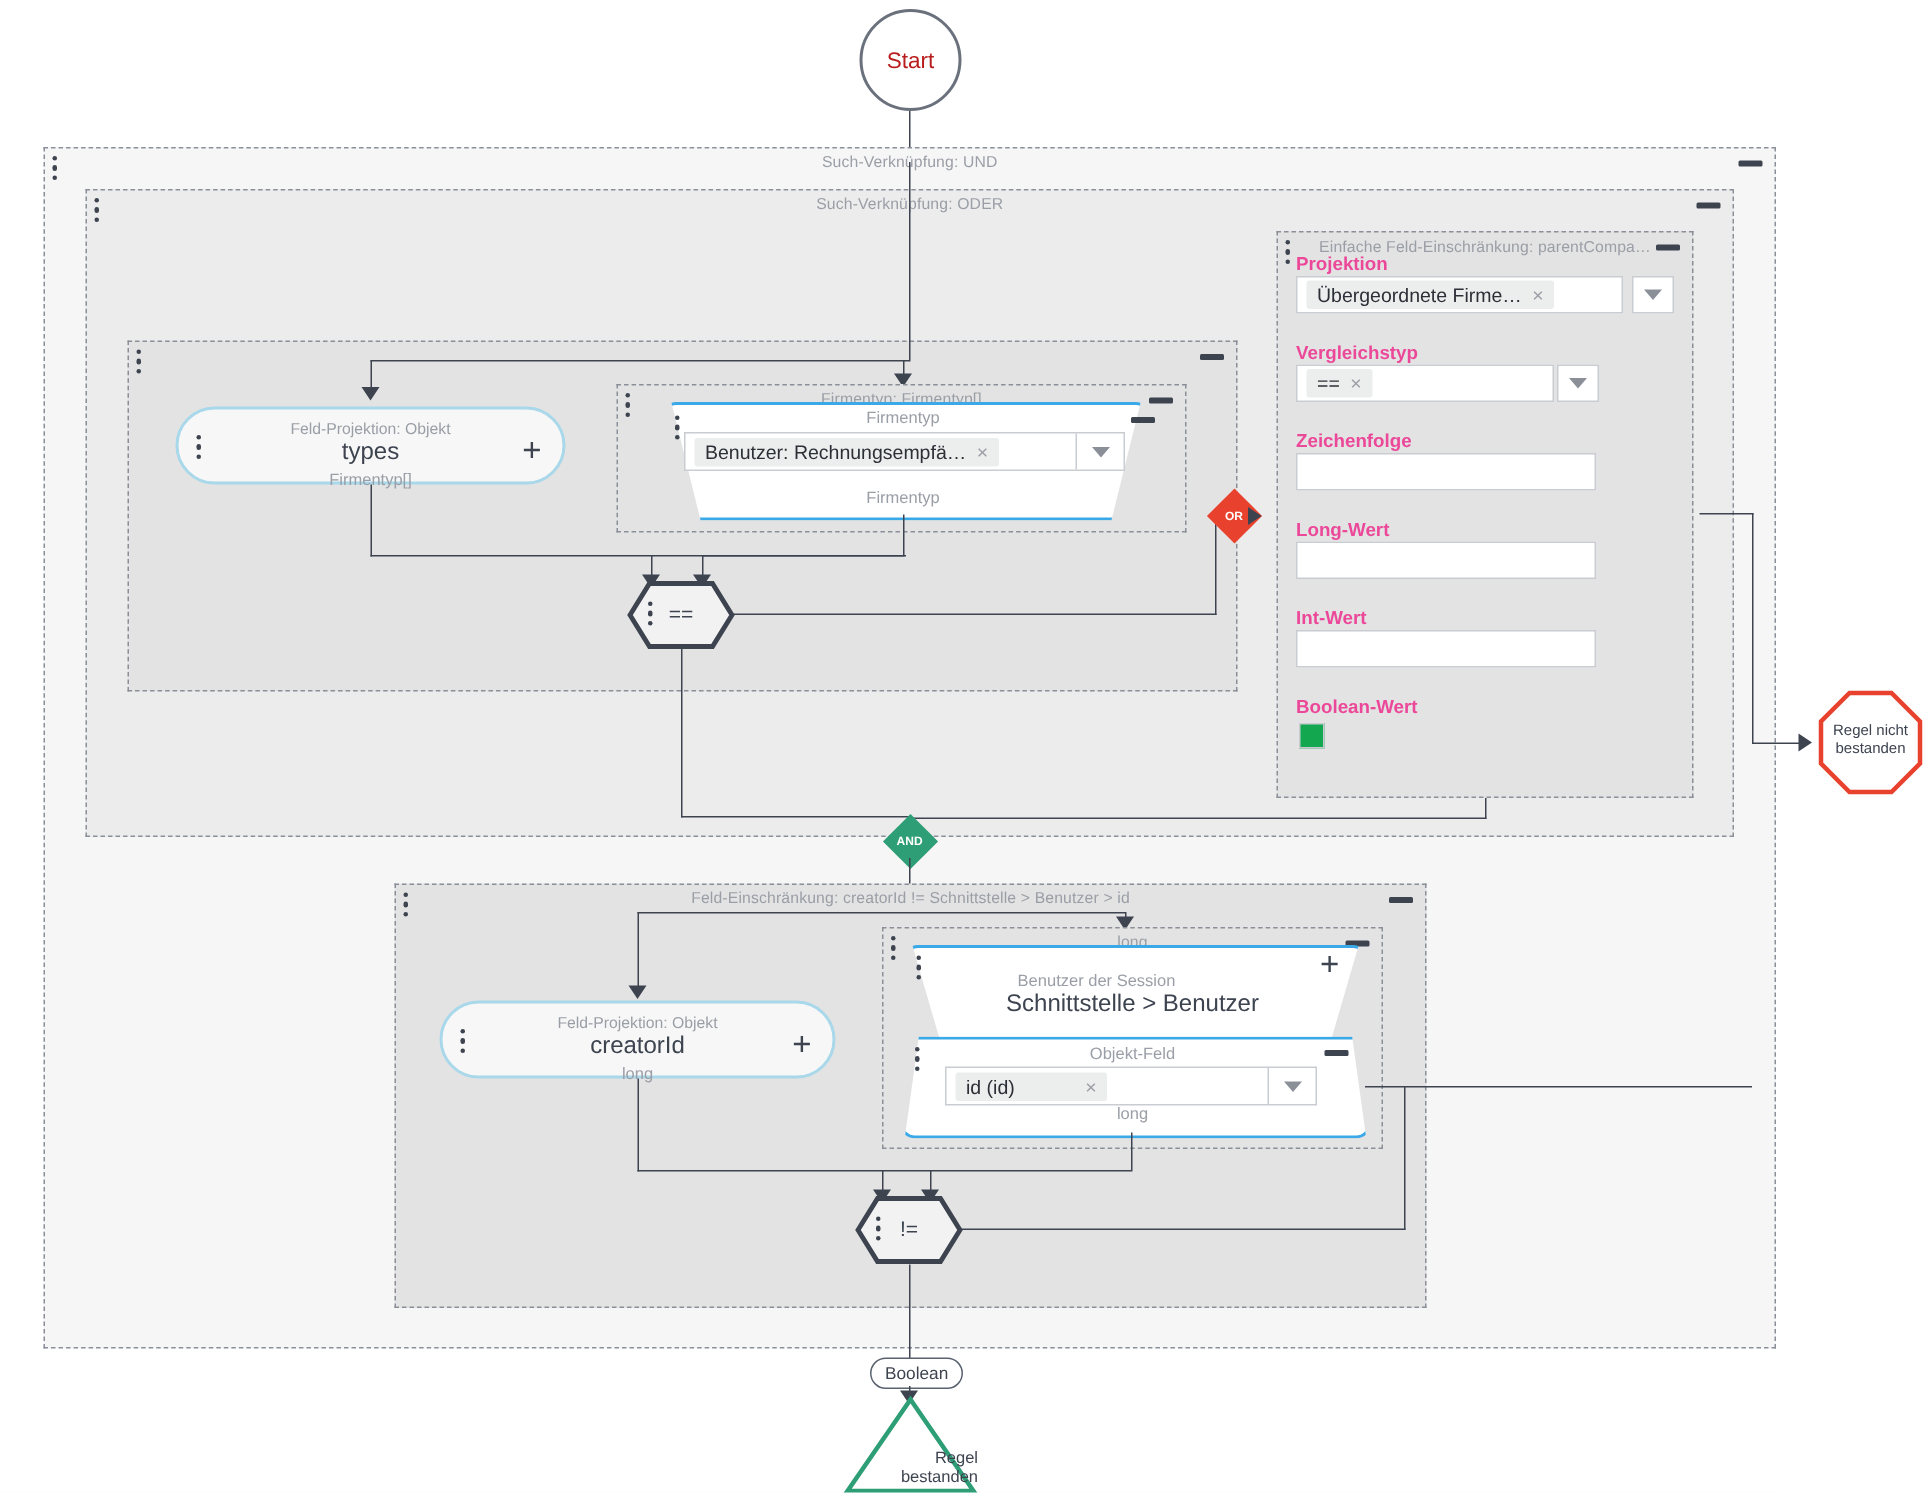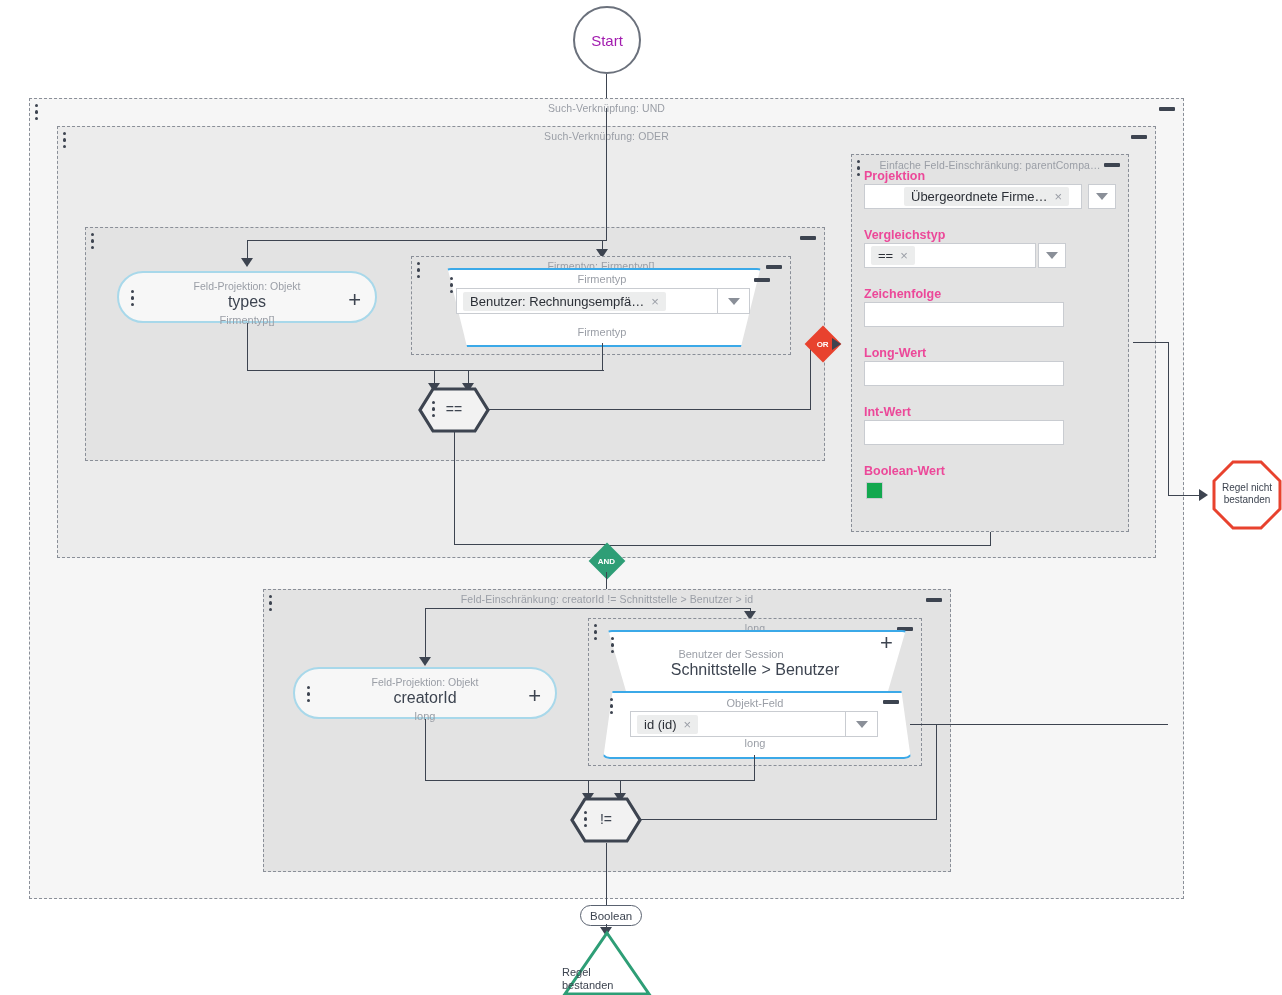--- a/index.html
+++ b/index.html
@@ -23,21 +23,21 @@
   .lnv{width:1.4px;}
   .lnh{height:1.4px;}
   .arw{position:absolute;width:0;height:0;border-left:6px solid transparent;
        border-right:6px solid transparent;border-top:9px solid #3d4450;}
   .arwr{position:absolute;width:0;height:0;border-top:6px solid transparent;
         border-bottom:6px solid transparent;border-left:9px solid #3d4450;}
 
   
   .startnode{position:absolute;width:68px;height:68px;border-radius:50%;
      border:2px solid #6b717c;background:#fff;display:flex;align-items:center;
-     justify-content:center;font-size:15px;color:#a21caf;}
+     justify-content:center;font-size:15px;color:#b91c1c;}
 
   
   .pill{position:absolute;box-sizing:border-box;border:2px solid #a8d8ea;
         border-radius:32px;background:#f7f7f7;}
   .pill .lab1{position:absolute;left:0;right:0;top:7px;text-align:center;
         font-size:10.5px;color:#9a9ea6;}
   .pill .lab2{position:absolute;left:0;right:0;top:20px;text-align:center;
         font-size:16px;color:#3d4450;}
   .pill .lab3{position:absolute;left:0;right:0;top:41px;text-align:center;
         font-size:11px;color:#9a9ea6;}
@@ -80,21 +80,21 @@
   .selrow{position:absolute;box-sizing:border-box;background:#fff;border:1px solid #c9ccd1;
           height:26px;}
   .selcaret{position:absolute;box-sizing:border-box;border-left:1px solid #c9ccd1;
           height:100%;width:32px;right:0;top:0;display:flex;align-items:center;justify-content:center;}
 
   
   .boolpill{position:absolute;border:1.4px solid #5a6270;border-radius:12px;background:#fff;
       height:19px;display:flex;align-items:center;justify-content:center;
       font-size:11.5px;color:#3d4450;padding:0 9px;}
   .tri{position:absolute;}
-  .tri .txt{position:absolute;left:0;right:0;top:36px;text-align:left;
+  .tri .txt{position:absolute;left:0;right:0;top:36px;text-align:right;
       font-size:11px;color:#3d4450;line-height:13px;}
   .oct{position:absolute;width:70px;height:70px;}
   .oct .txt{position:absolute;left:0;right:0;top:22px;text-align:center;
       font-size:10px;color:#3d4450;line-height:12px;}
 
   .nlabel{position:absolute;text-align:center;font-size:11px;color:#9a9ea6;white-space:nowrap;}
   .nbig{position:absolute;text-align:center;font-size:16px;color:#3d4450;white-space:nowrap;}
 </style>
 </head>
 <body>
@@ -212,21 +212,21 @@
     <div class="dots" style="left:5px;top:5px;">
         <i></i>
         <i></i>
         <i></i>
       </div>
     <div class="minus" style="right:8px;top:8px;"></div>
   </div>
 
   <div class="flabel" style="left:864px;top:169px;">Projektion</div>
   <div class="finput" style="left:864px;top:184px;width:218px;">
-    <div class="chip" style="left:6px;top:2px;margin-left:33px;">
+    <div class="chip" style="left:6px;top:2px;">
       <span>Übergeordnete Firme…</span>
       <span class="chipx">×</span>
     </div>
   </div>
   <div class="ddbtn" style="left:1088px;top:184px;width:28px;">
       <div class="caret"></div>
     </div>
 
   <div class="flabel" style="left:864px;top:228px;">Vergleichstyp</div>
   <div class="finput" style="left:864px;top:243px;width:172px;">
@@ -319,21 +319,21 @@
 
   <div class="trapB" style="left:600px;top:691px;width:310px;height:64px;"></div>
   <div class="dots" style="left:610px;top:698px;">
       <i></i>
       <i></i>
       <i></i>
     </div>
   <div class="minus" style="left:883px;top:700px;"></div>
   <div class="nlabel" style="left:600px;top:697px;width:310px;">Objekt-Feld</div>
   <div class="selrow" style="left:630px;top:711px;width:248px;">
-    <div class="chip" style="left:6px;top:3px;">
+    <div class="chip" style="left:6px;top:3px;gap:40px;">
       <span>id (id)</span>
       <span class="chipx">×</span>
     </div>
     <div class="selcaret">
         <div class="caret"></div>
       </div>
   </div>
   <div class="nlabel" style="left:600px;top:737px;width:310px;">long</div>
 
   <div class="ln lnh" style="left:910px;top:724px;width:258px;"></div>

